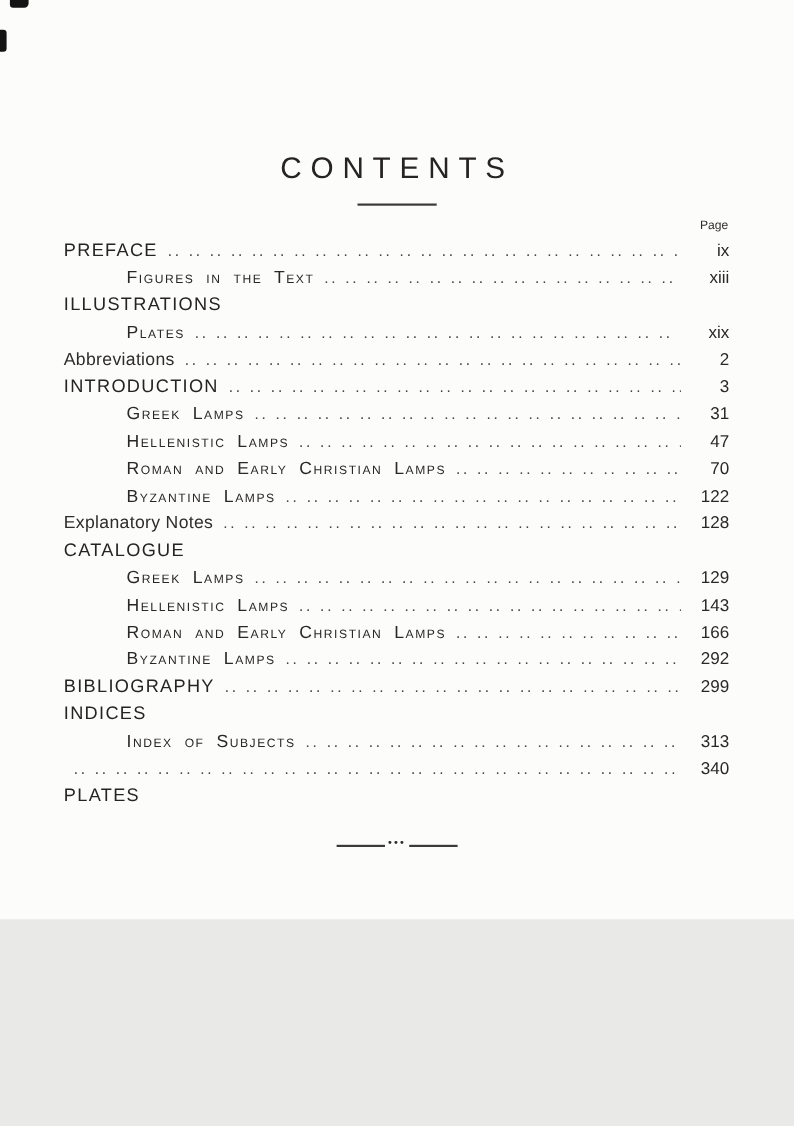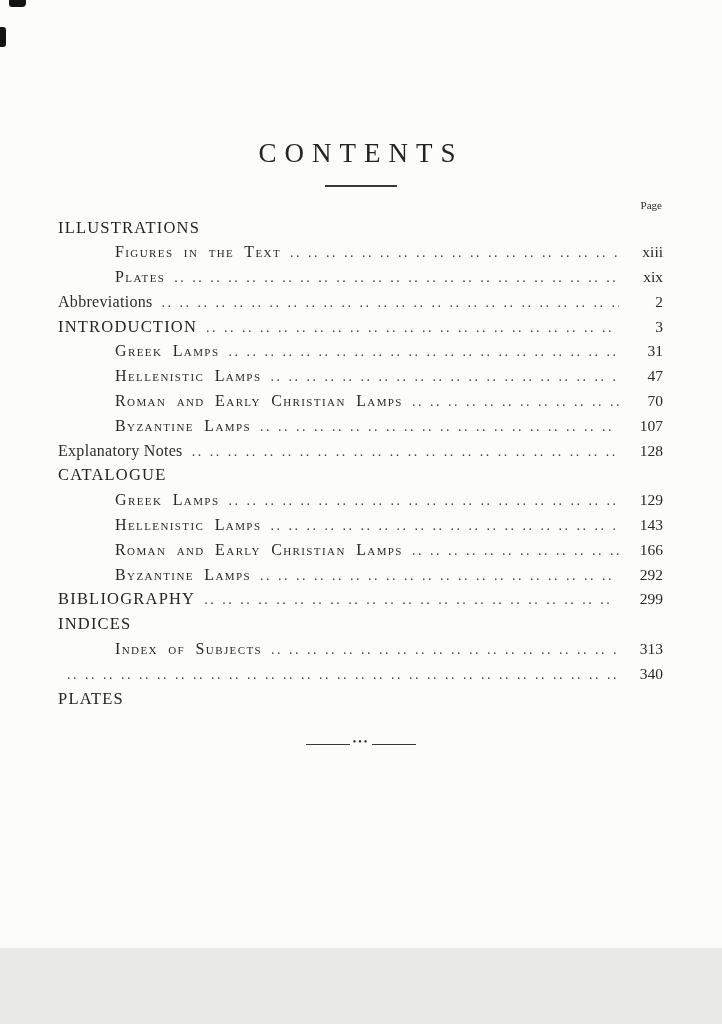--- a/index.html
+++ b/index.html
@@ -3,25 +3,25 @@
 <meta charset="utf-8">
 <style>
   html, body {
     margin: 0;
     padding: 0;
     background: #e9e9e7;
   }
   .sheet {
     position: relative;
     width: 722px;
-    height: 948px;
+    height: 836px;
     margin: 0 auto;
     background: #fcfcfa;
     color: #2e2c2a;
-    font-family: Liberation Serif, serif;
+    font-family: Liberation Sans, sans-serif;
     overflow: hidden;
     box-sizing: border-box;
   }
   
   .artifact { position: absolute; background: #141414; }
   .artifact.a1 { left: 9px; top: 0; width: 17px; height: 7px; border-radius: 0 0 4px 3px; }
   .artifact.a2 { left: 0; top: 27px; width: 6px; height: 20px; border-radius: 0 3px 3px 0; }
 
   .title {
     margin: 0;
@@ -125,26 +125,31 @@
   <div class="artifact a1"></div>
   <div class="artifact a2"></div>
 
   <h1 class="title">CONTENTS</h1>
   <div class="title-rule"></div>
 
   <div class="col-header">Page</div>
 
   <div class="toc" id="toc">
       <div class="row caps">
+        <span class="label">PREFACE</span>
+        <span class="leader"></span>
+        <span class="pagenum">ix</span>
+      </div>
+      <div class="row smallcaps sub">
+        <span class="label">Figures in the Text</span>
+        <span class="leader"></span>
+        <span class="pagenum">xiii</span>
+      </div>
+      <div class="row caps">
         <span class="label">ILLUSTRATIONS</span>
-      </div>
-      <div class="row smallcaps sub">
-        <span class="label">Figures in the Text</span>
-        <span class="leader"></span>
-        <span class="pagenum">xiii</span>
       </div>
       <div class="row smallcaps sub">
         <span class="label">Plates</span>
         <span class="leader"></span>
         <span class="pagenum">xix</span>
       </div>
       <div class="row mixed">
         <span class="label">Abbreviations</span>
         <span class="leader"></span>
         <span class="pagenum">2</span>
@@ -165,21 +170,21 @@
         <span class="pagenum">47</span>
       </div>
       <div class="row smallcaps sub">
         <span class="label">Roman and Early Christian Lamps</span>
         <span class="leader"></span>
         <span class="pagenum">70</span>
       </div>
       <div class="row smallcaps sub">
         <span class="label">Byzantine Lamps</span>
         <span class="leader"></span>
-        <span class="pagenum">107</span>
+        <span class="pagenum">122</span>
       </div>
       <div class="row mixed">
         <span class="label">Explanatory Notes</span>
         <span class="leader"></span>
         <span class="pagenum">128</span>
       </div>
       <div class="row caps">
         <span class="label">CATALOGUE</span>
       </div>
       <div class="row smallcaps sub">

